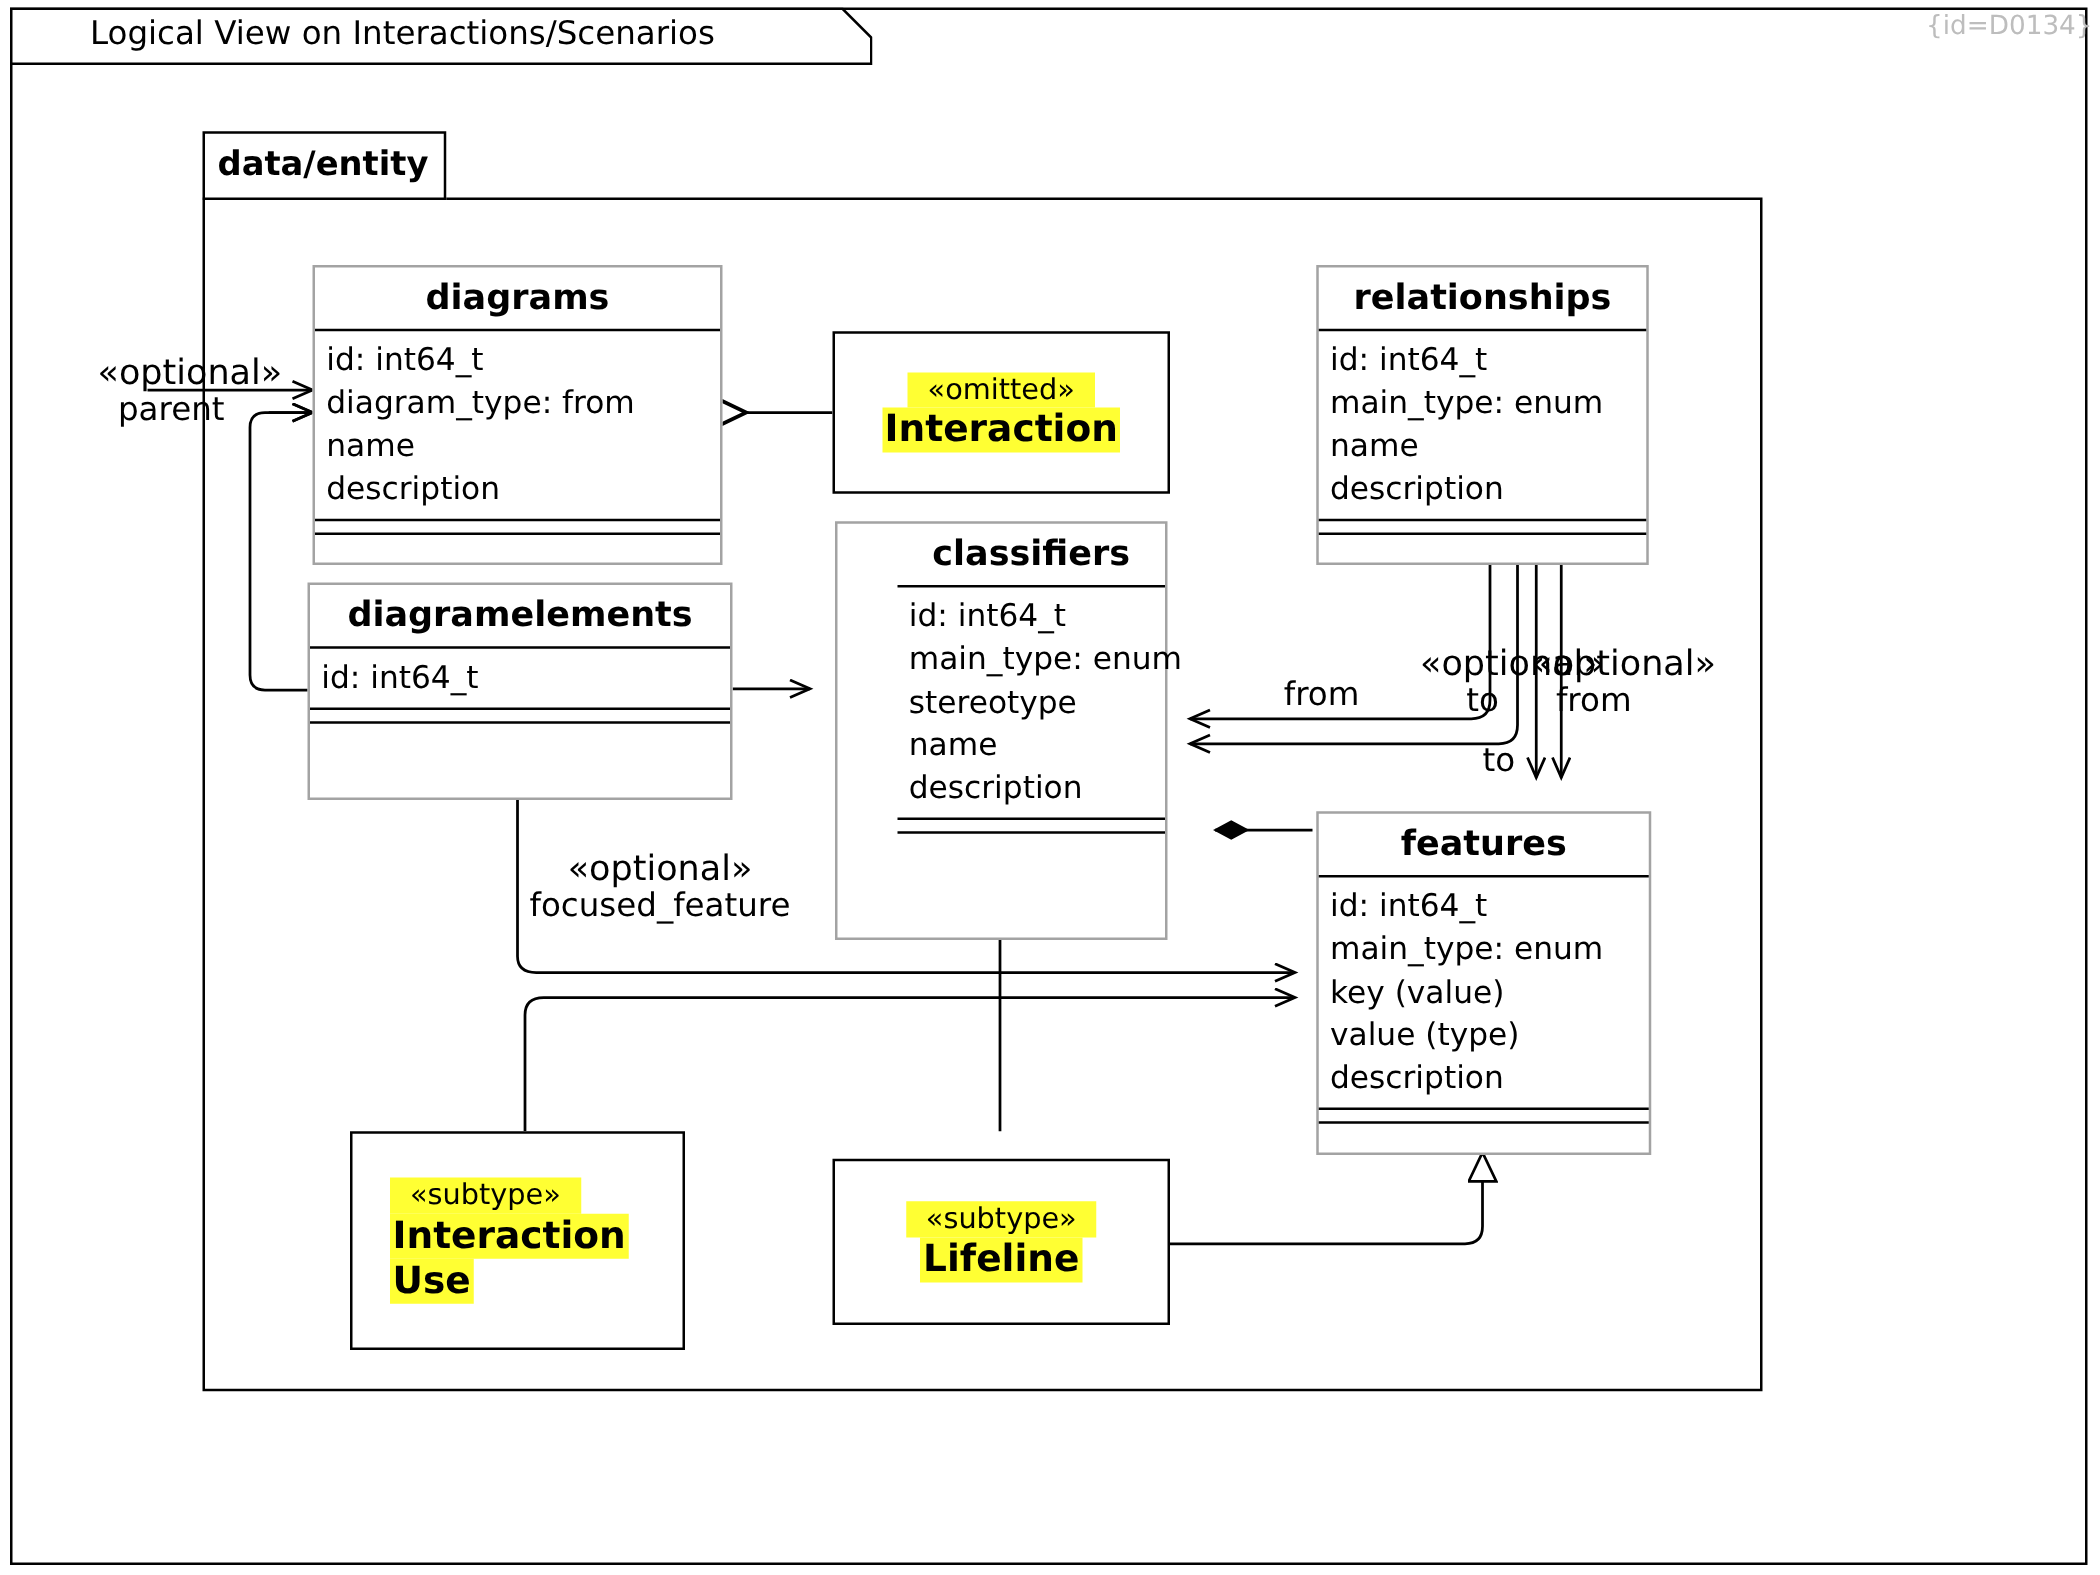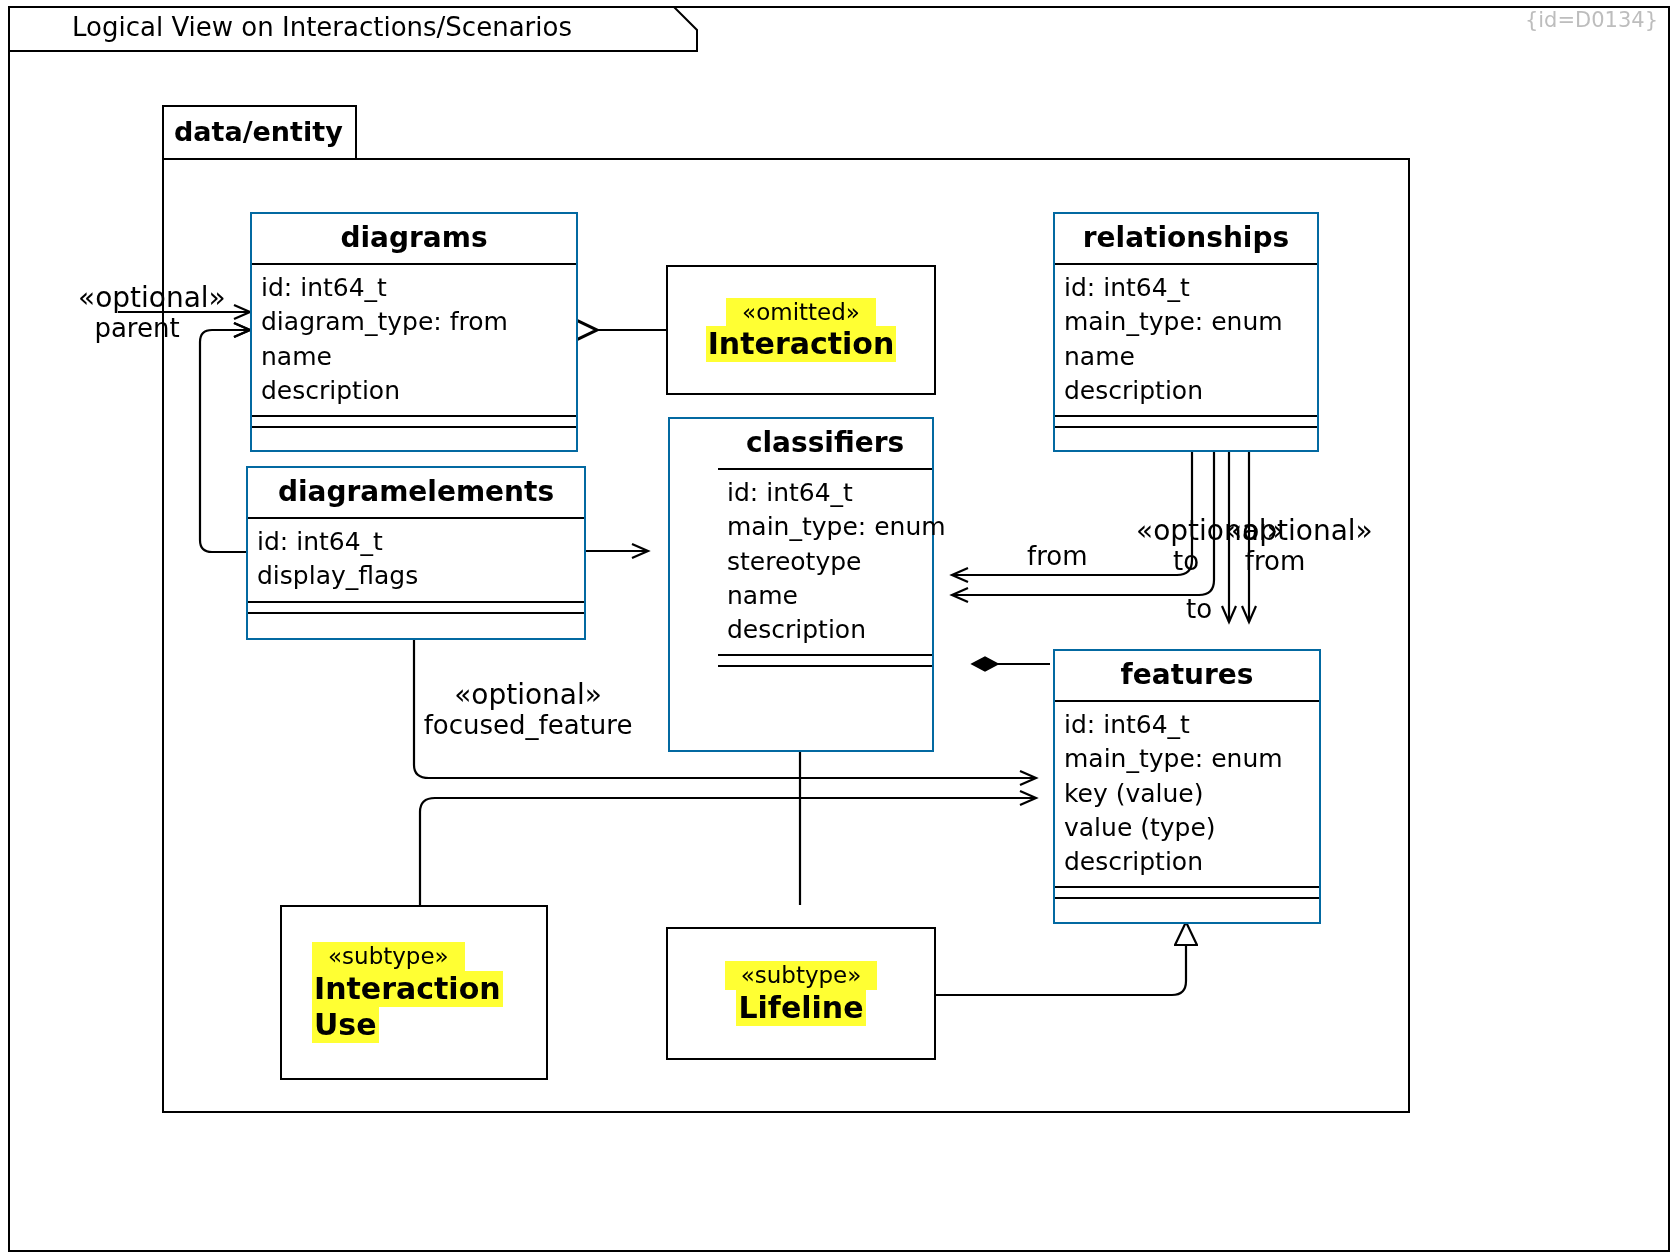--- a/index.html
+++ b/index.html
@@ -42,21 +42,21 @@
     position: absolute;
     left: 72px;
     top: 12px;
     font-size: 26px;
     color: #000;
     white-space: nowrap;
   }
 
   .doc-id {
     position: absolute;
-    right: 22px;
+    right: 6px;
     top: 8px;
     font-size: 21px;
     color: #bdbdbd;
     white-space: nowrap;
   }
 
   
   .package-body {
     position: absolute;
     left: 162px;
@@ -95,21 +95,21 @@
     top: 0;
     width: 1680px;
     height: 1260px;
     pointer-events: none;
     z-index: 2;
   }
 
   
   .entity {
     position: absolute;
-    border: 2px solid #0369a1;
+    border: 2px solid #a3a3a3;
     box-sizing: border-box;
     background: #fff;
     z-index: 4;
   }
   .entity .hdr {
     border-bottom: 2px solid #000;
     text-align: center;
     font-weight: bold;
     font-size: 28px;
     padding: 7px 6px 9px 6px;
@@ -281,21 +281,20 @@
       <div>description</div>
     </div>
     <div class="ops"></div>
     <div class="ops2"></div>
   </div>
 
   <div class="entity" style="left:246px; top:466px; width:340px; height:174px;">
     <div class="hdr">diagramelements</div>
     <div class="attrs">
       <div>id: int64_t</div>
-      <div>display_flags</div>
     </div>
     <div class="ops"></div>
     <div class="ops2"></div>
   </div>
 
   <div class="entity" style="left:668px; top:417px; width:266px; height:335px;padding-left:48px;">
     <div class="hdr">classifiers</div>
     <div class="attrs">
       <div>id: int64_t</div>
       <div>main_type: enum</div>

